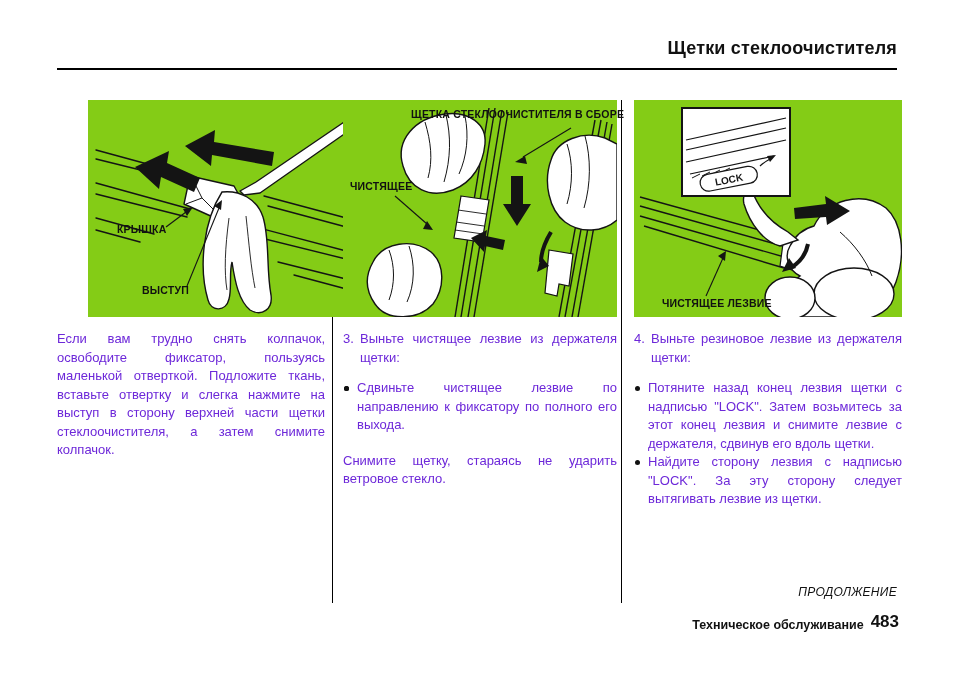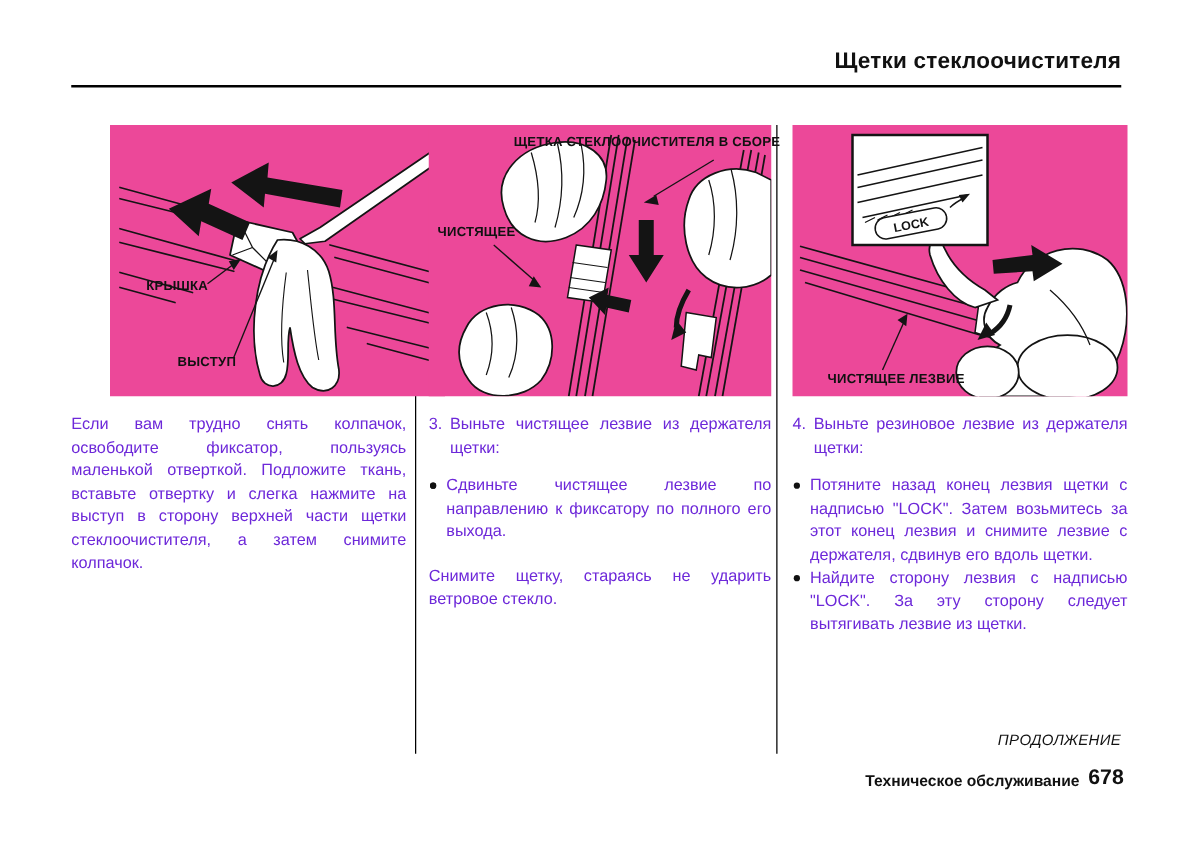--- a/index.html
+++ b/index.html
@@ -4,21 +4,21 @@
 <style>
   html,body{margin:0;padding:0;}
   body{
     width:954px;height:673px;position:relative;background:#ffffff;color:#111;
     font-family:"Liberation Sans", sans-serif;overflow:hidden;
   }
   .abs{position:absolute;}
   .page-title{top:38px;right:57px;font-size:18px;font-weight:bold;letter-spacing:.2px;}
   .title-rule{top:68px;left:57px;width:840px;height:2px;background:#000;}
   .vdivider{top:100px;width:1px;height:503px;background:#000;}
-  .figure{top:100px;height:217px;background:#ec4899;}
+  .figure{top:100px;height:217px;background:#84cc16;}
   .fig-label{position:absolute;font-size:10.5px;font-weight:bold;letter-spacing:.2px;white-space:nowrap;color:#111;}
   .coltext{top:330px;font-size:13px;line-height:18.5px;text-align:justify;color:#6d28d9;}
   .step{position:relative;padding-left:17px;margin:0 0 12px 0;}
   .step-num{position:absolute;left:0;top:0;}
   .bullet{position:relative;padding-left:14px;margin:0;}
   .dot{position:absolute;left:1px;top:7px;width:5px;height:5px;background:#111;border-radius:50%;}
   .note{margin-top:17px;}
   .continuation{top:585px;right:57px;font-size:12px;font-style:italic;letter-spacing:.3px;}
   .footer{top:612px;right:55px;display:flex;align-items:flex-end;gap:7px;}
   .footer-section{font-size:12.5px;font-weight:bold;}
@@ -174,14 +174,14 @@
   </div>
   <div class="bullet">
     <span class="dot"></span>
     <span>Найдите сторону лезвия с надписью "LOCK". За эту сторону следует вытягивать лезвие из щетки.</span>
   </div>
 </div>
 
 <div class="abs continuation">ПРОДОЛЖЕНИЕ</div>
 <div class="abs footer">
   <span class="footer-section">Техническое обслуживание</span>
-  <span class="footer-page">678</span>
+  <span class="footer-page">483</span>
 </div>
 
 </body></html>

